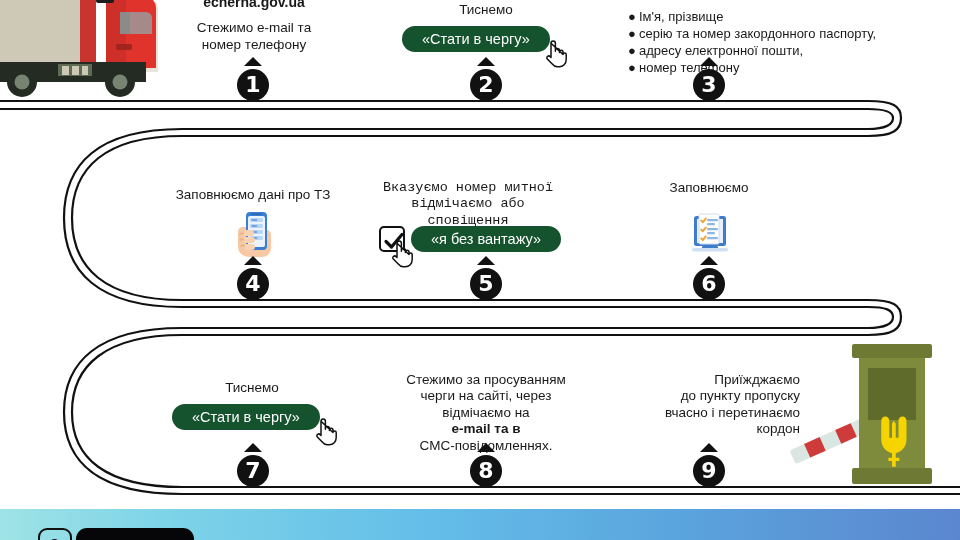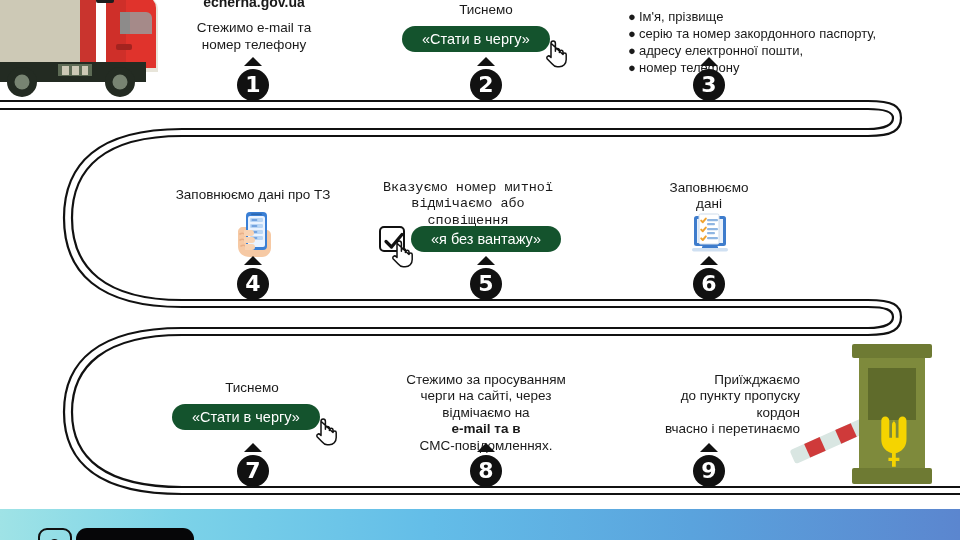--- a/index.html
+++ b/index.html
@@ -209,21 +209,20 @@
     <path d="M8 3.2c0-1.3 1-2.3 2.2-2.3s2.2 1 2.2 2.3v8.1M12.4 10.6c0-1.1.9-2 2-2s2 .9 2 2v2M16.4 12c0-1 .8-1.8 1.8-1.8S20 11 20 12v2.4M20 14.5c0-.9.7-1.6 1.6-1.6s1.6.7 1.6 1.6v5c0 4.2-2.9 7.2-7 7.2h-2c-2.3 0-3.7-1-5.2-2.9L4.3 19c-.7-.9-.6-2.1.3-2.7.8-.6 1.9-.4 2.6.4L8 17.4V3.2z" fill="#ffffff" stroke="#111111" stroke-width="1.5" stroke-linejoin="round" stroke-linecap="round"></path>
   </svg>
   <div class="pill" style="left:411px;top:226px;">«я без вантажу»</div>
   <div class="marker" style="left:486px;top:256px;">
     <div class="caret"></div>
     <div class="dot">5</div>
   </div>
 
   <div class="cap" style="left:634px;top:180px;width:150px;">
     <div>Заповнюємо</div>
-    <div>дані</div>
   </div>
   <svg style="position:absolute;left:688px;top:212px;width:44px;height:44px;" viewBox="0 0 44 44" xmlns="http://www.w3.org/2000/svg">
     <rect x="6" y="4" width="32" height="30" rx="2.5" fill="#3e7ccc"></rect>
     <rect x="9" y="7" width="26" height="24" fill="#e9f1fb"></rect>
     <rect x="11" y="2" width="20" height="30" rx="1.5" fill="#ffffff" stroke="#cfdcea" stroke-width="1"></rect>
     <g fill="#8fb6e2">
       <rect x="19" y="7" width="11" height="2.2" rx="1"></rect>
       <rect x="19" y="11" width="8" height="2.2" rx="1"></rect>
       <rect x="19" y="16" width="11" height="2.2" rx="1"></rect>
       <rect x="19" y="20" width="8" height="2.2" rx="1"></rect>
@@ -262,22 +261,22 @@
     <div style="font-weight:normal">СМС-повідомленнях.</div>
   </div>
   <div class="marker" style="left:486px;top:443px;">
     <div class="caret"></div>
     <div class="dot">8</div>
   </div>
 
   <div class="cap" style="left:620px;top:372px;width:180px;text-align:right;">
     <div>Приїжджаємо</div>
     <div>до пункту пропуску</div>
+    <div>вчасно і перетинаємо</div>
     <div>кордон</div>
-    <div>вчасно і перетинаємо</div>
   </div>
   <div class="marker" style="left:709px;top:443px;">
     <div class="caret"></div>
     <div class="dot">9</div>
   </div>
 
   <svg style="position:absolute;left:780px;top:334px;width:180px;height:160px;" viewBox="0 0 180 160" xmlns="http://www.w3.org/2000/svg">
 
     <g transform="rotate(-24 84 92)">
       <rect x="6" y="84" width="80" height="15" rx="3" fill="#d9e6e2"></rect>

